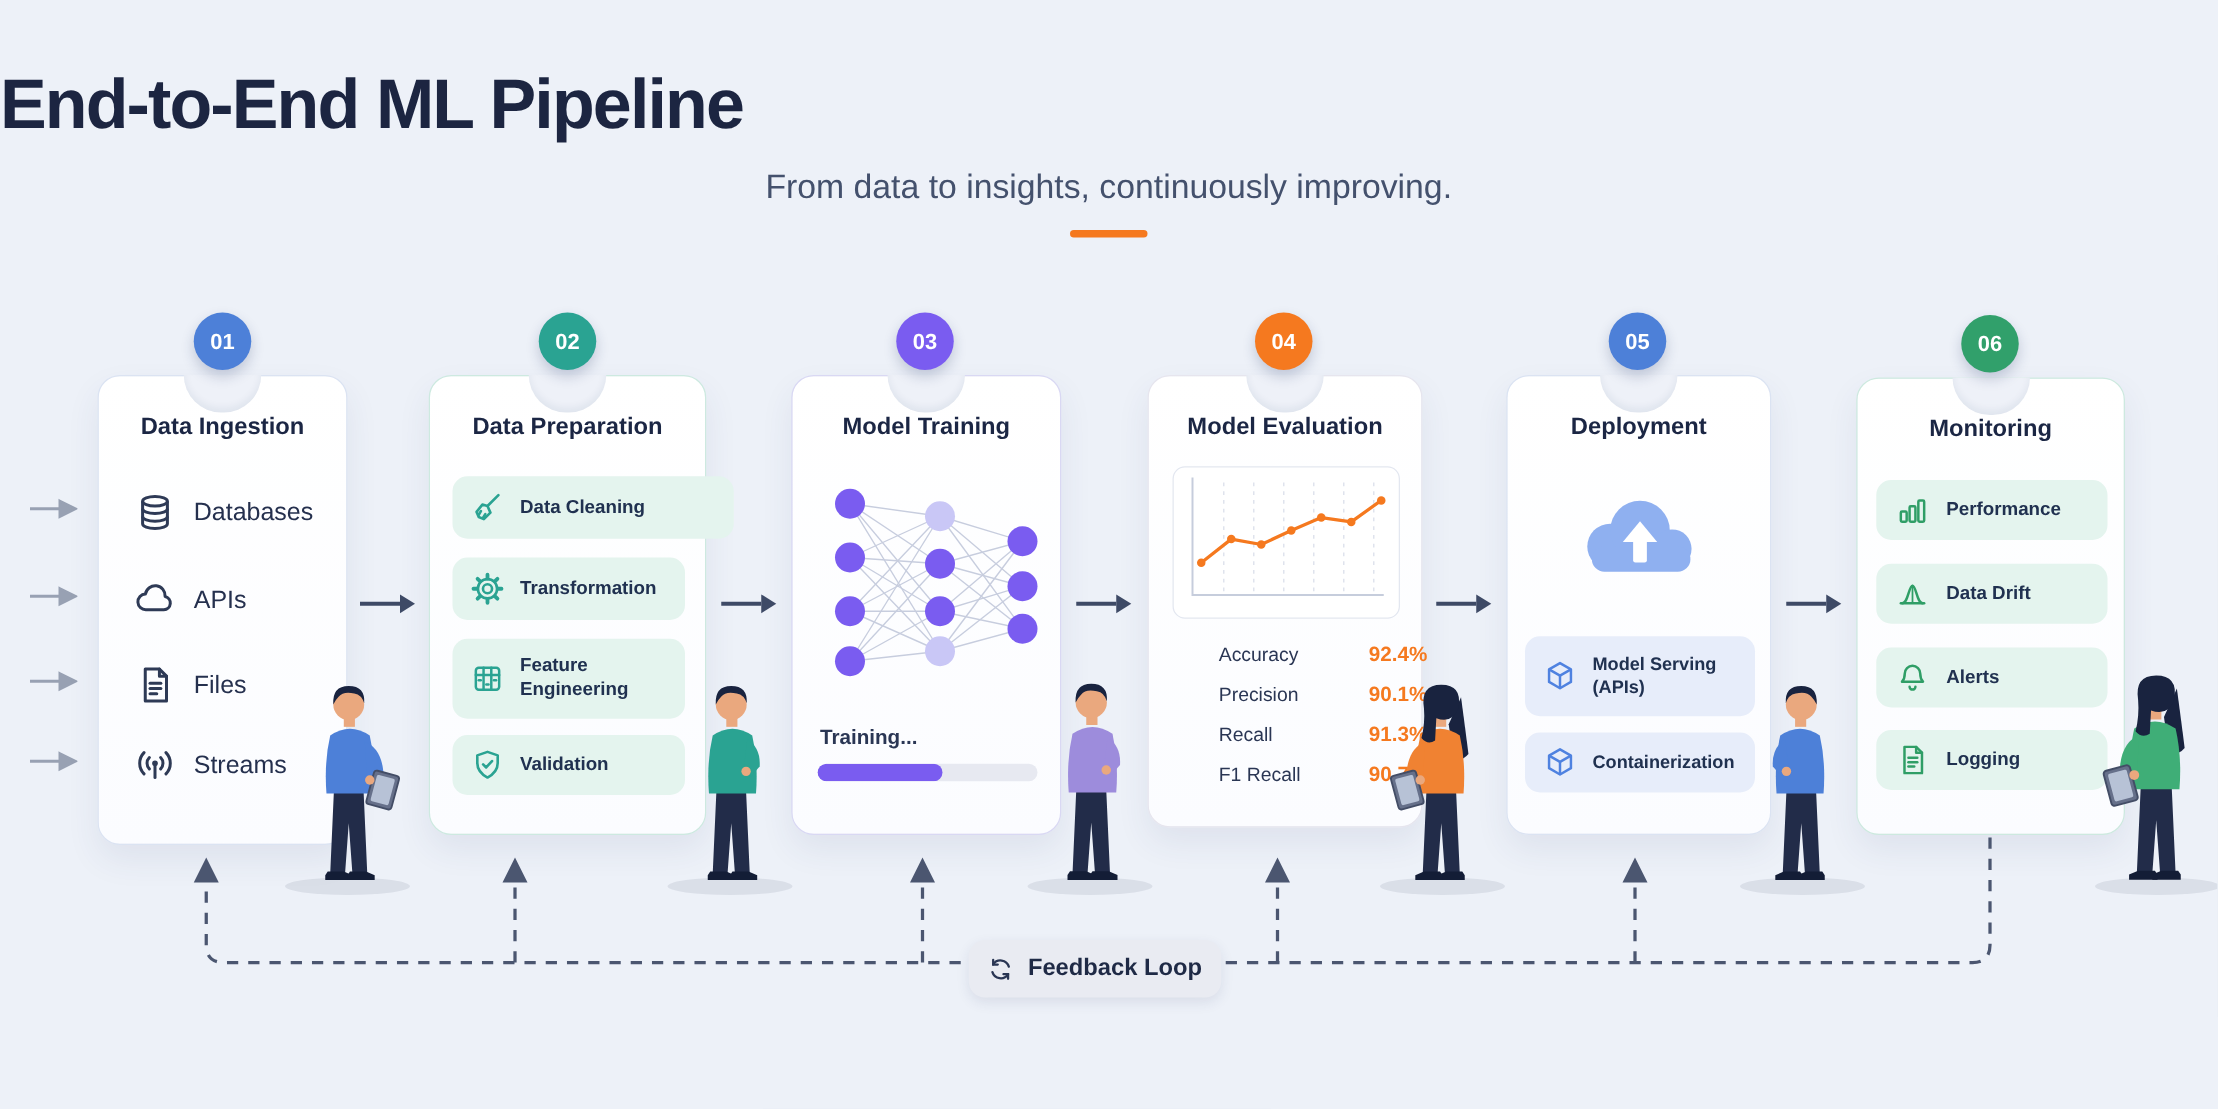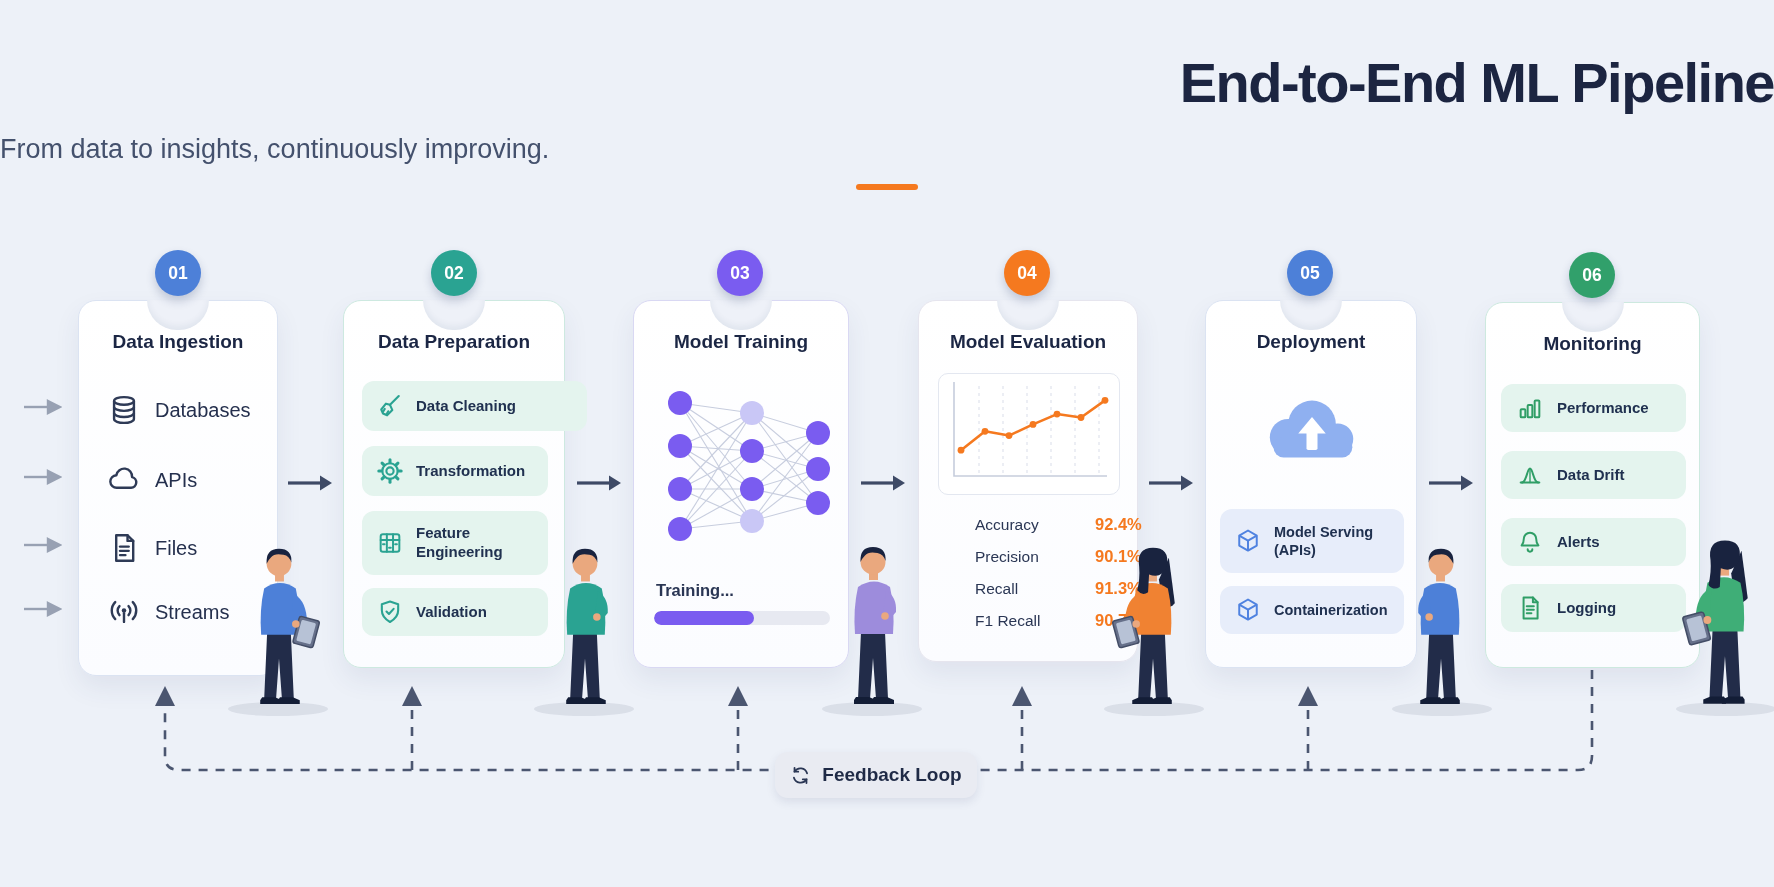--- a/index.html
+++ b/index.html
@@ -6,23 +6,23 @@
   html,body { background:#e9edf5; }
   #canvas {
     position:relative; width:1774px; height:887px; overflow:hidden;
     background:#edf1f8;
     font-family:"Liberation Sans", sans-serif;
     color:#1c2541;
   }
   .abs { position:absolute; }
 
   
-  .title { left:0; right:0; top:50px; text-align:right;
+  .title { left:0; right:0; top:50px; text-align:left;
     font-size:56px; font-weight:800; letter-spacing:-1.5px; color:#1c2541; }
-  .subtitle { left:0; right:0; top:134px; text-align:left;
+  .subtitle { left:0; right:0; top:134px; text-align:center;
     font-size:27px; font-weight:400; color:#44516d; }
   .divider { left:50%; margin-left:-31px; top:184px; width:62px; height:6px;
     border-radius:3px; background:#f5791f; }
 
   
   .card { background:linear-gradient(180deg,#ffffff 0%,#fbfcff 100%);
     border:1.5px solid #dbe3f2; border-radius:18px;
     box-shadow:0 12px 26px rgba(45,70,120,0.08); }
   .card.teal { border-color:#cde9e0; }
   .card.purple { border-color:#d9d8f3; }

